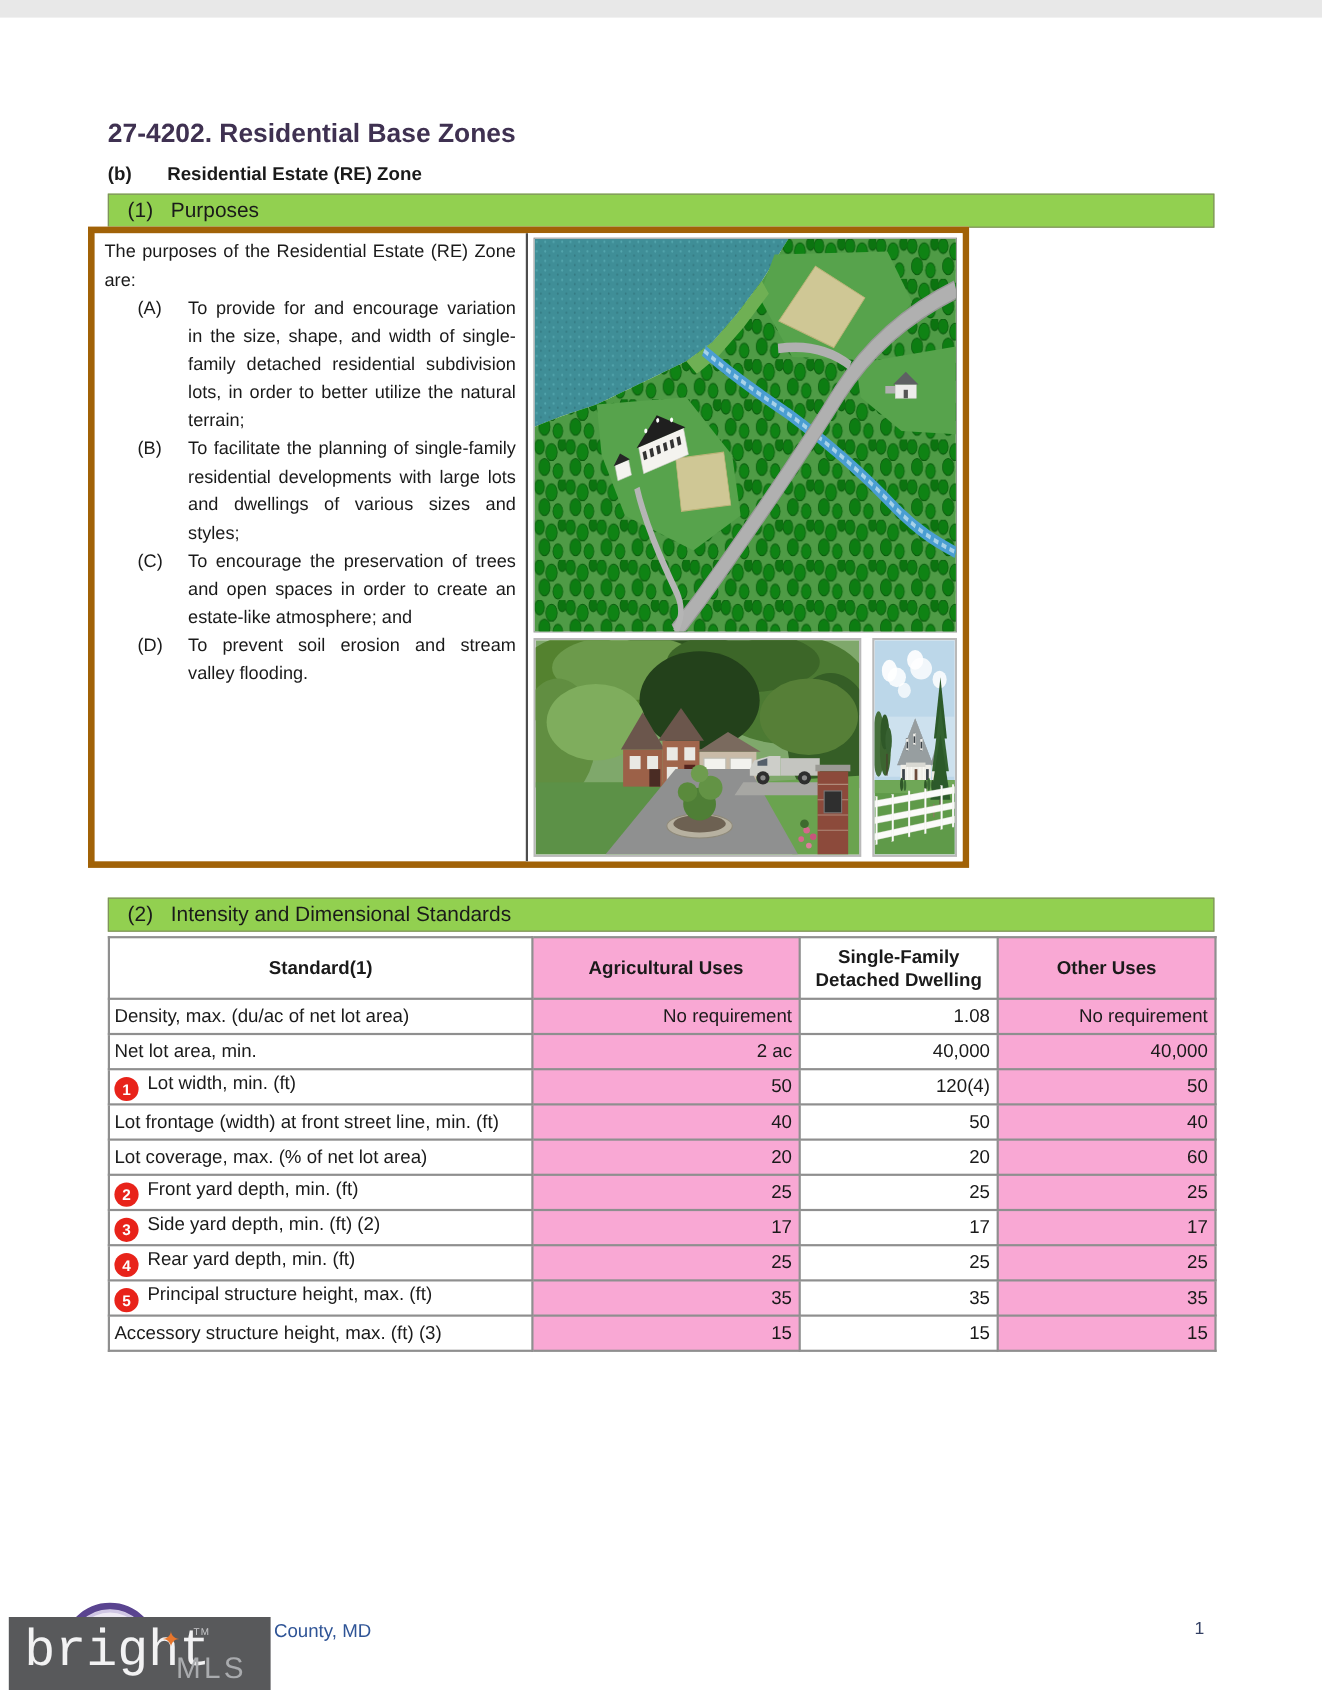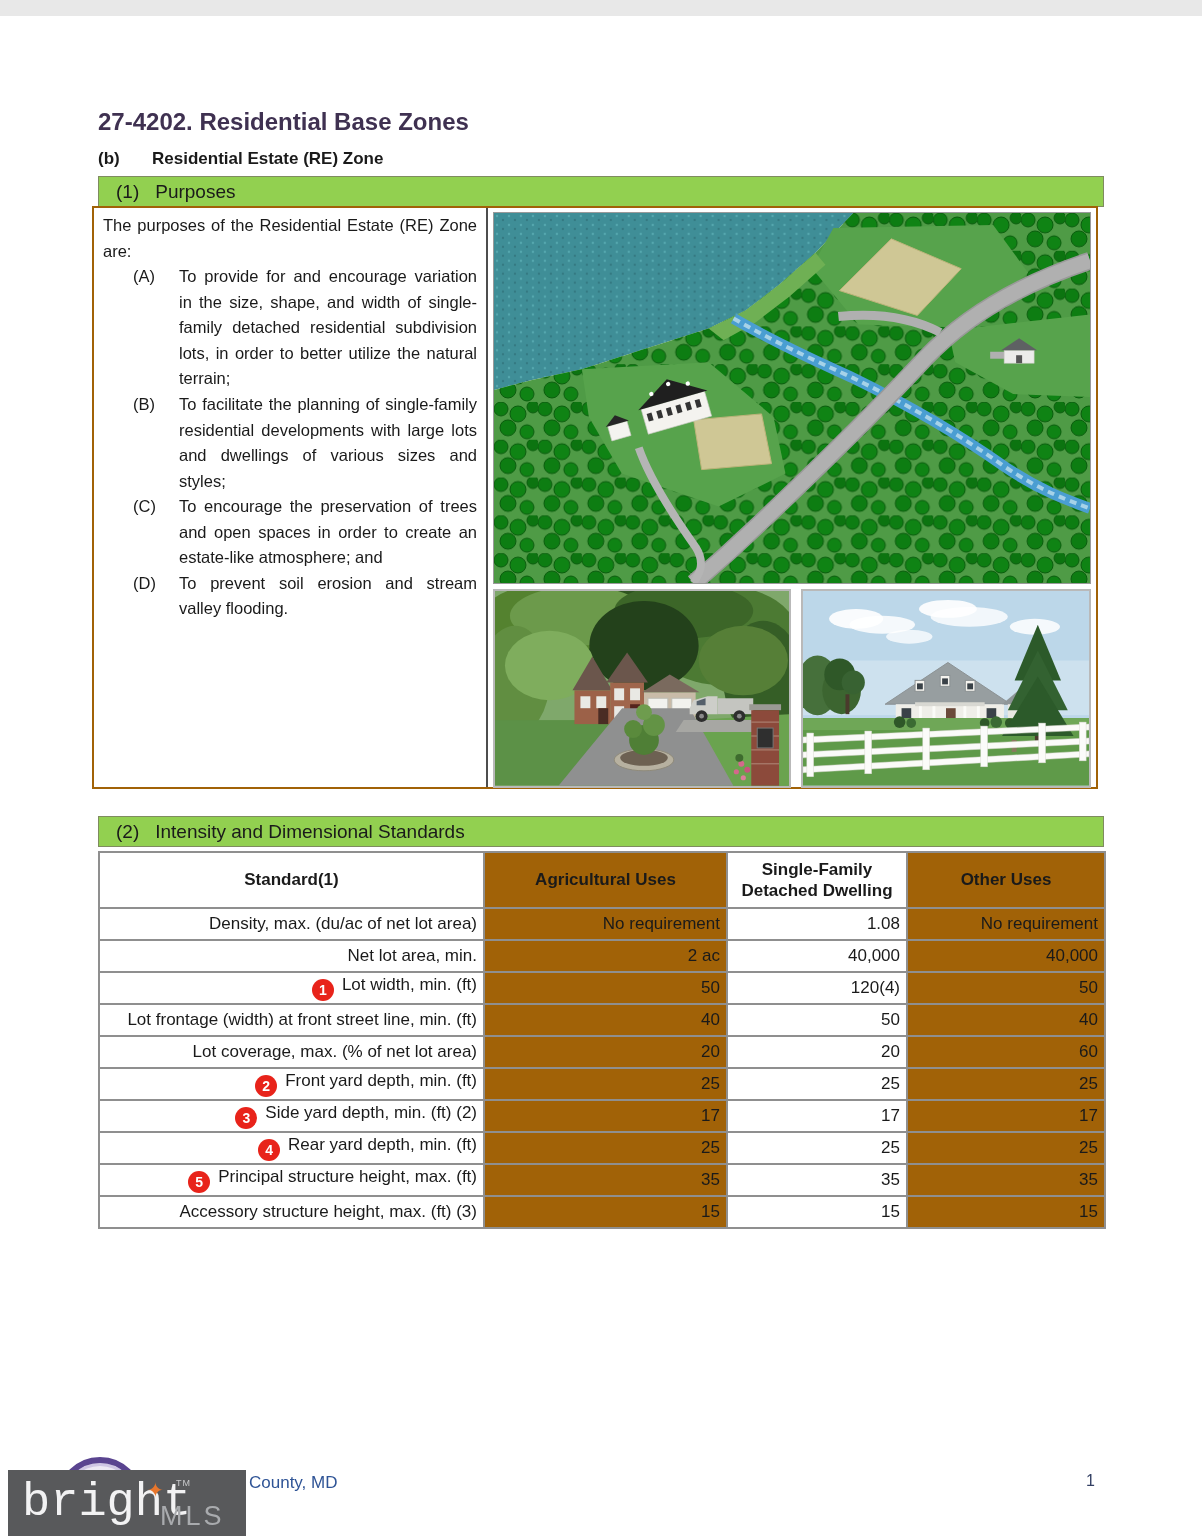--- a/index.html
+++ b/index.html
@@ -7,40 +7,40 @@
         font-family:"Liberation Sans",sans-serif;color:#1a1a1a;overflow:hidden}
   .title{position:absolute;left:98px;top:92px;font-size:24px;font-weight:700;color:#3F3151}
   .subsec{position:absolute;left:98px;top:133px;font-size:17px;font-weight:700;display:flex}
   .subsec .lbl{width:54px}
   .bar{position:absolute;left:98px;width:1006px;height:31px;background:#92D050;border:1px solid #7f8b60;
        box-sizing:border-box;display:flex;align-items:center;font-size:19px}
   .bar .num{margin-left:17px}
   .bar .head{margin-left:16px;font-weight:400}
   #bar1{top:160px}
   #bar2{top:800px}
-  .pbox{position:absolute;left:92px;top:190px;width:1006px;height:583px;border:2px solid #a16207;
+  .pbox{position:absolute;left:80px;top:190px;width:801px;height:583px;border:6px solid #a16207;
         box-sizing:border-box;display:flex;background:#fff}
   .ptext{width:392px;box-sizing:border-box;padding:5px 9px 0 9px;font-size:16.5px;line-height:1.55;text-align:justify}
   .pitem{display:flex;padding-left:30px}
   .pitem .plbl{width:46px;flex-shrink:0}
   .pitem .ptxt{flex:1;text-align:justify}
   .pmedia{flex:1;border-left:2px solid #4d4d4d;box-sizing:border-box;padding:4px 5px;display:flex;
           flex-direction:column;gap:5px;background:#fff}
   .aerial{border:1px solid #9a9a9a;width:100%;height:372px;box-sizing:border-box}
   .photos{display:flex;gap:10px;flex:1}
   .photo{border:2px solid #b9b9b9;box-sizing:border-box}
   .photo.left{width:298px}
   .photo.right{flex:1}
   svg{display:block;width:100%;height:100%}
   .stable{position:absolute;left:98px;top:835px;width:1006px;border-collapse:collapse;font-size:17px;table-layout:fixed}
   .stable th,.stable td{border:2px solid #8f8f8f;padding:2px 6px;box-sizing:border-box}
   .stable th{height:56px;font-weight:700;text-align:center;line-height:1.25}
   .stable td{height:32px;text-align:right}
-  .stable td.lbl{text-align:right;padding-left:20px}
-  .green{background:#a16207}
+  .stable td.lbl{text-align:left;padding-left:4px}
+  .green{background:#f9a8d4}
   .marker{display:inline-flex;align-items:center;justify-content:center;width:22px;height:22px;border-radius:50%;
           background:#E8231A;color:#fff;font-weight:700;font-size:14px;margin-right:8px;vertical-align:-5px}
   .seal{position:absolute;left:57px;top:1441px;width:86px;height:86px;border-radius:50%;
         background:#EDE9F4;border:6px solid #5A4490;box-sizing:border-box;
         box-shadow:inset 0 0 0 3px #cfc6e4}
   .logobox{position:absolute;left:8px;top:1454px;width:238px;height:82px;background:#58595B}
   .brand{position:absolute;left:14px;top:6px;font-family:Liberation Mono, monospace;font-size:47px;color:#F2F2F3}
   .star{position:absolute;left:139px;top:8px;color:#E8762C;font-size:20px}
   .tm{position:absolute;left:168px;top:8px;color:#C9CACC;font-size:9px;letter-spacing:1px}
   .mls{position:absolute;left:152px;top:31px;color:#A9ABAE;font-size:27px;letter-spacing:3px}

